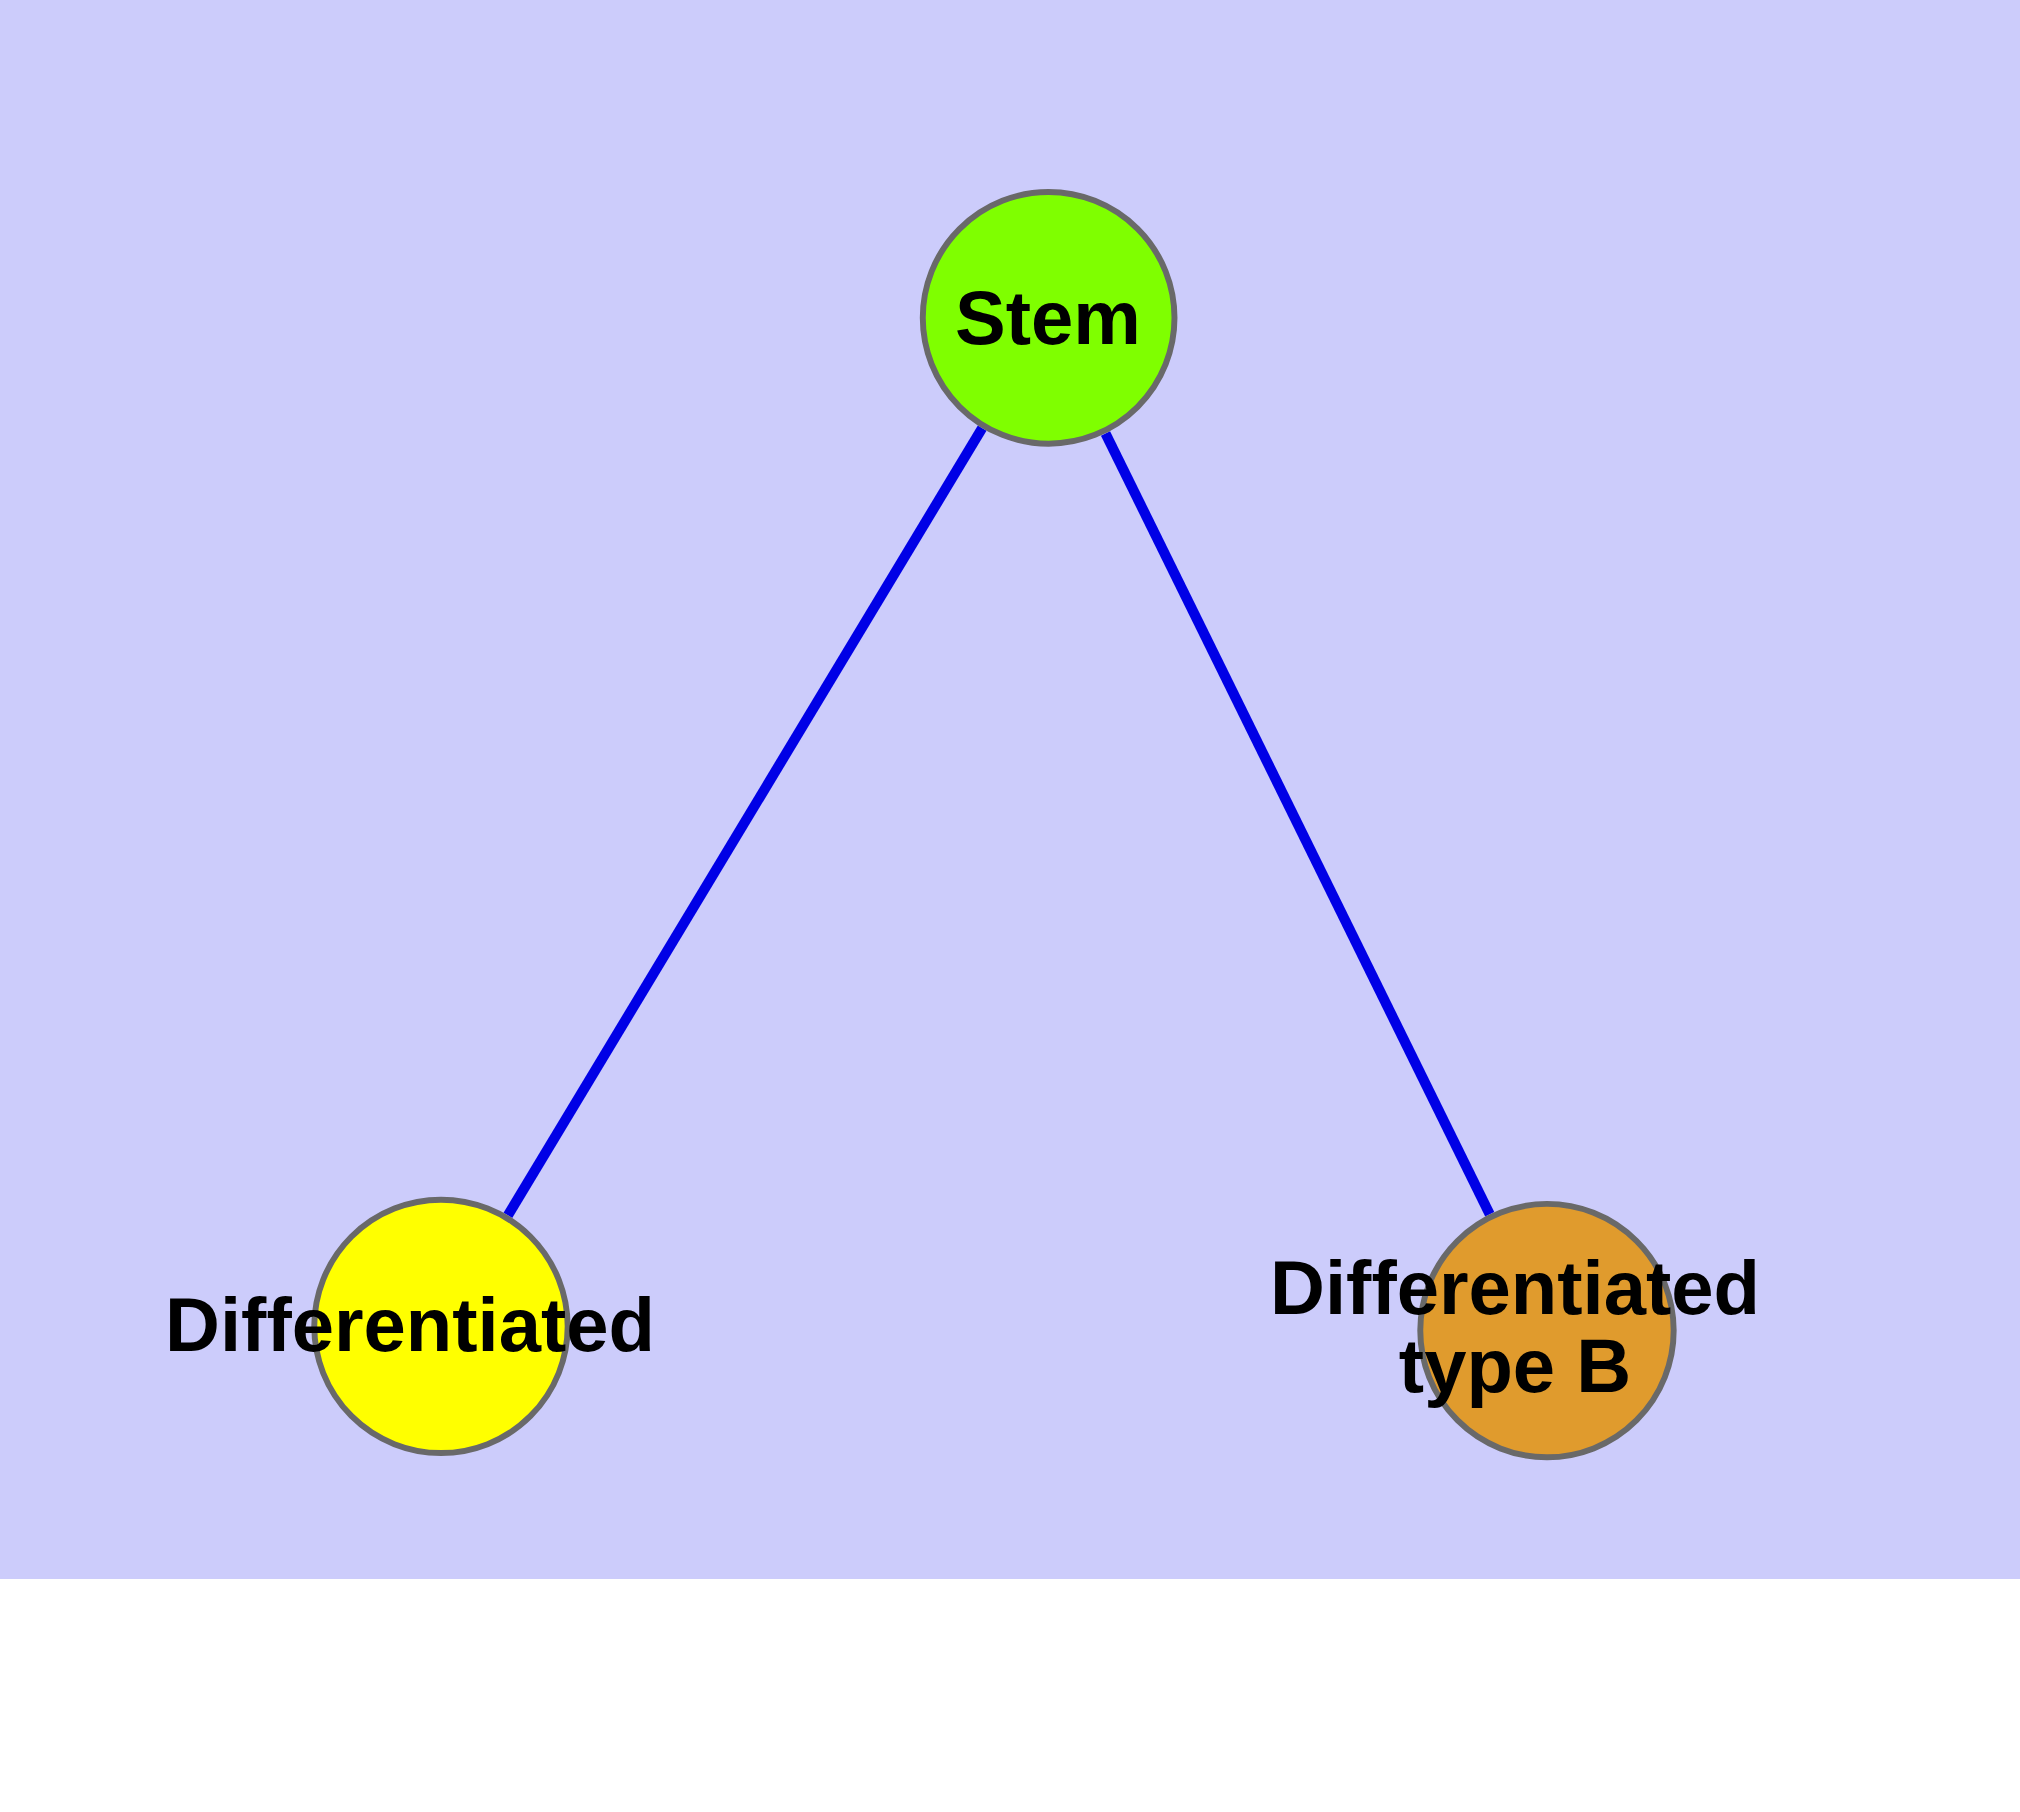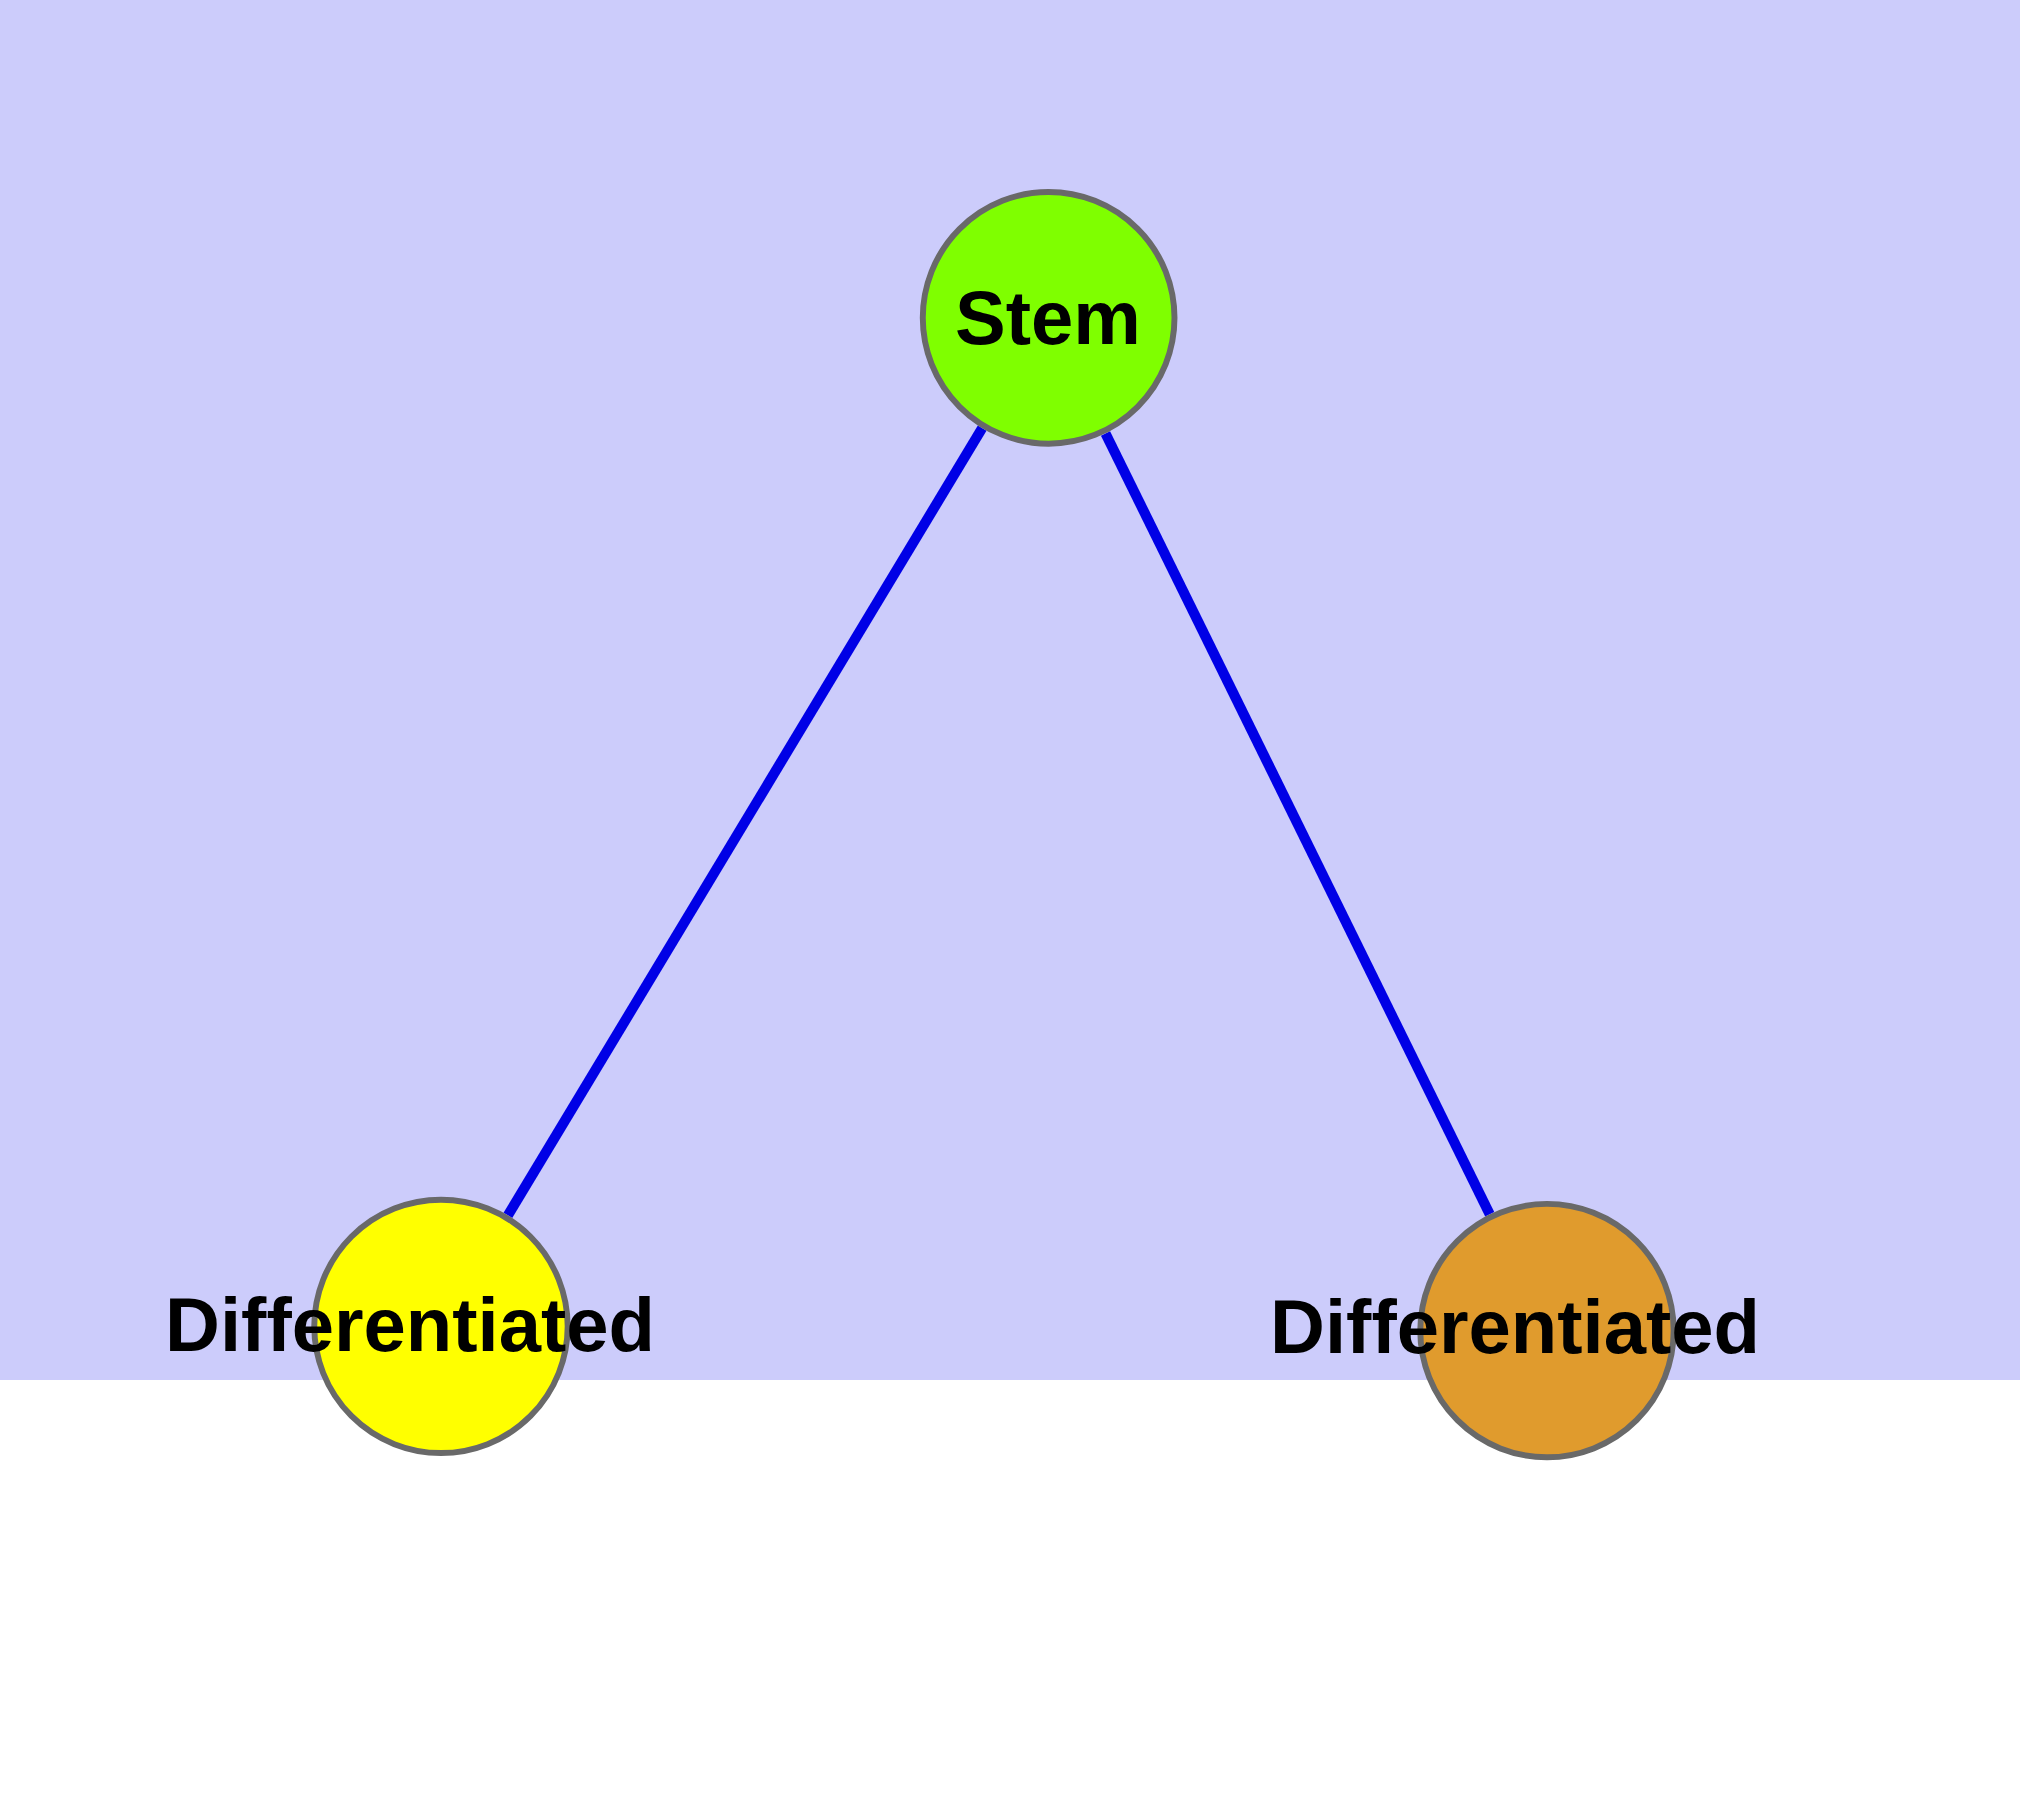--- a/index.html
+++ b/index.html
@@ -9,21 +9,21 @@
   }
   body {
     width: 2021px;
     height: 1812px;
     overflow: hidden;
     font-family: "Liberation Sans", sans-serif;
   }
   #canvas {
     position: relative;
     width: 2021px;
-    height: 1380px;
+    height: 1579px;
     background: #ccccfb;
   }
   #graph-svg {
     position: absolute;
     top: 0;
     left: 0;
     width: 2021px;
     height: 1812px;
   }
   .node-label {
@@ -72,16 +72,16 @@
       <circle cx="1237" cy="375" r="148.5" fill="#7fff00" stroke="#696969" stroke-width="7"></circle>
       <circle cx="520" cy="1565" r="149.5" fill="#ffff00" stroke="#696969" stroke-width="7"></circle>
       <circle cx="1825" cy="1570" r="149.5" fill="#e09b2d" stroke="#696969" stroke-width="7"></circle>
     </g>
   </svg>
 
   <div class="node-label label-stem"><span>Stem</span></div>
 
   <div class="node-label label-diffa"><span>Differentiated</span><br></div>
 
-  <div class="node-label label-diffb"><span>Differentiated</span><br></div>
+  <div class="node-label label-diffb"><span>Differentiated</span><br><span>type B</span></div>
 
 </div>
 
 
 </body></html>

